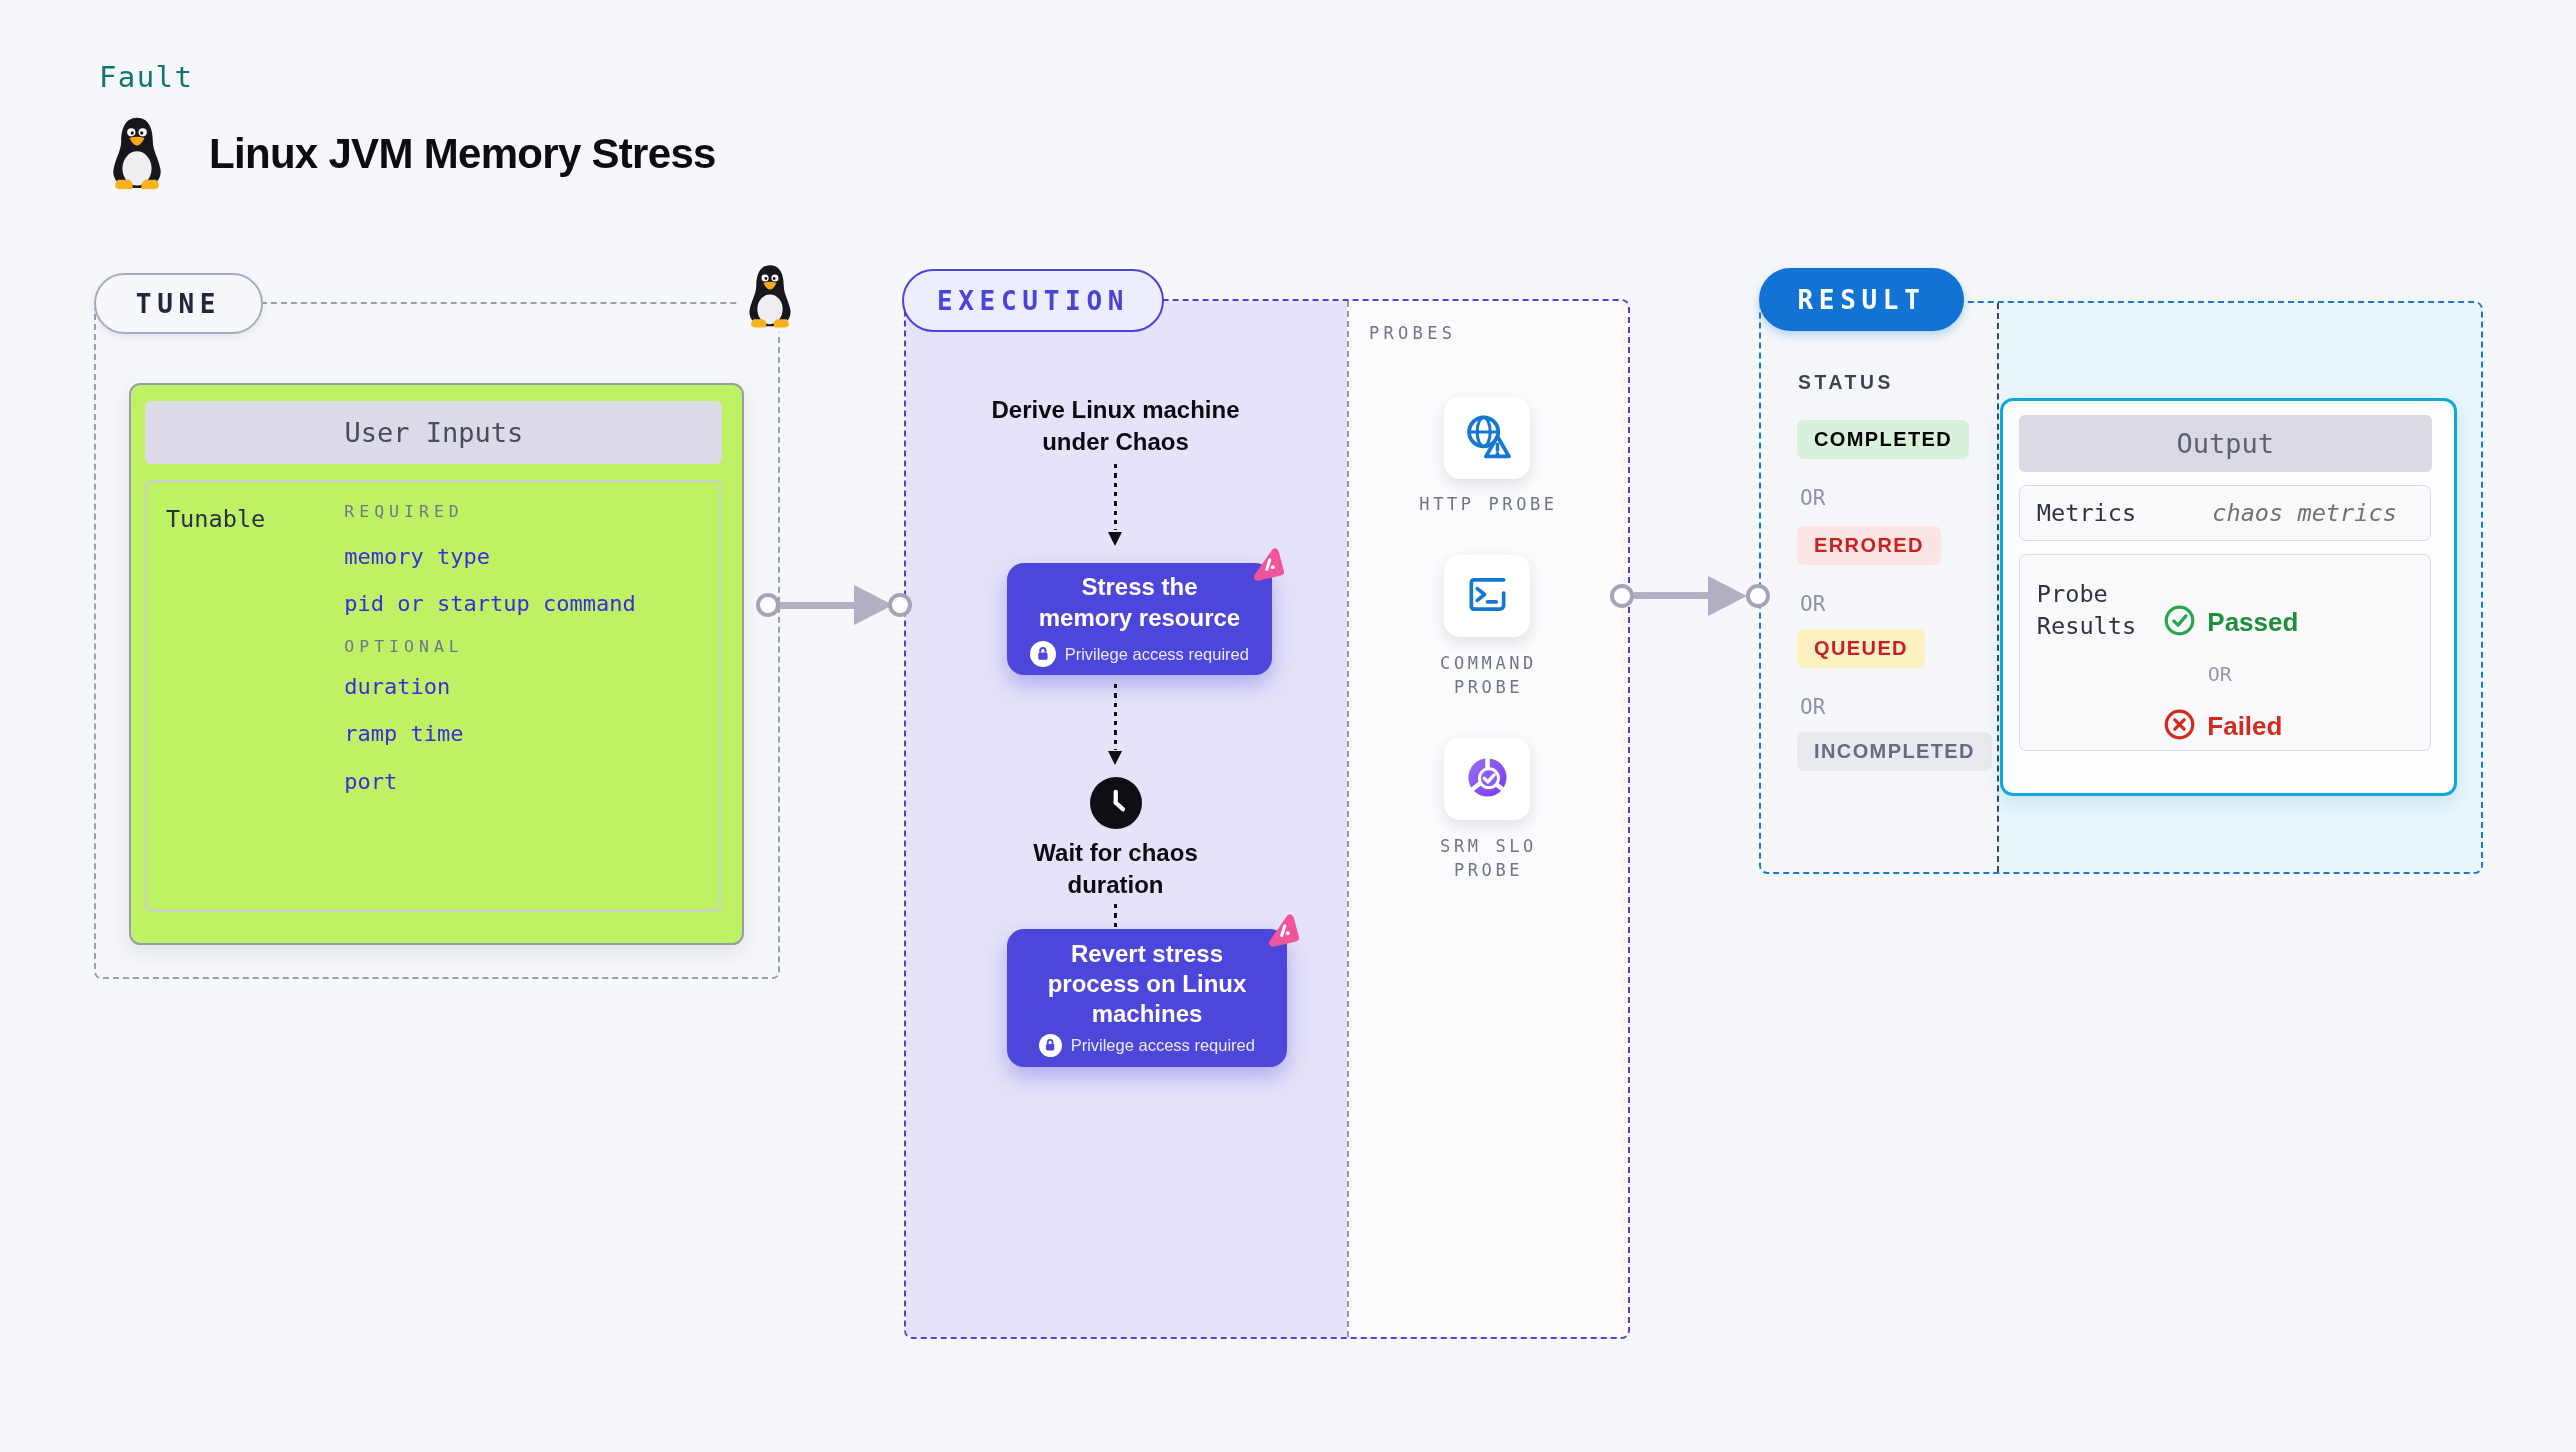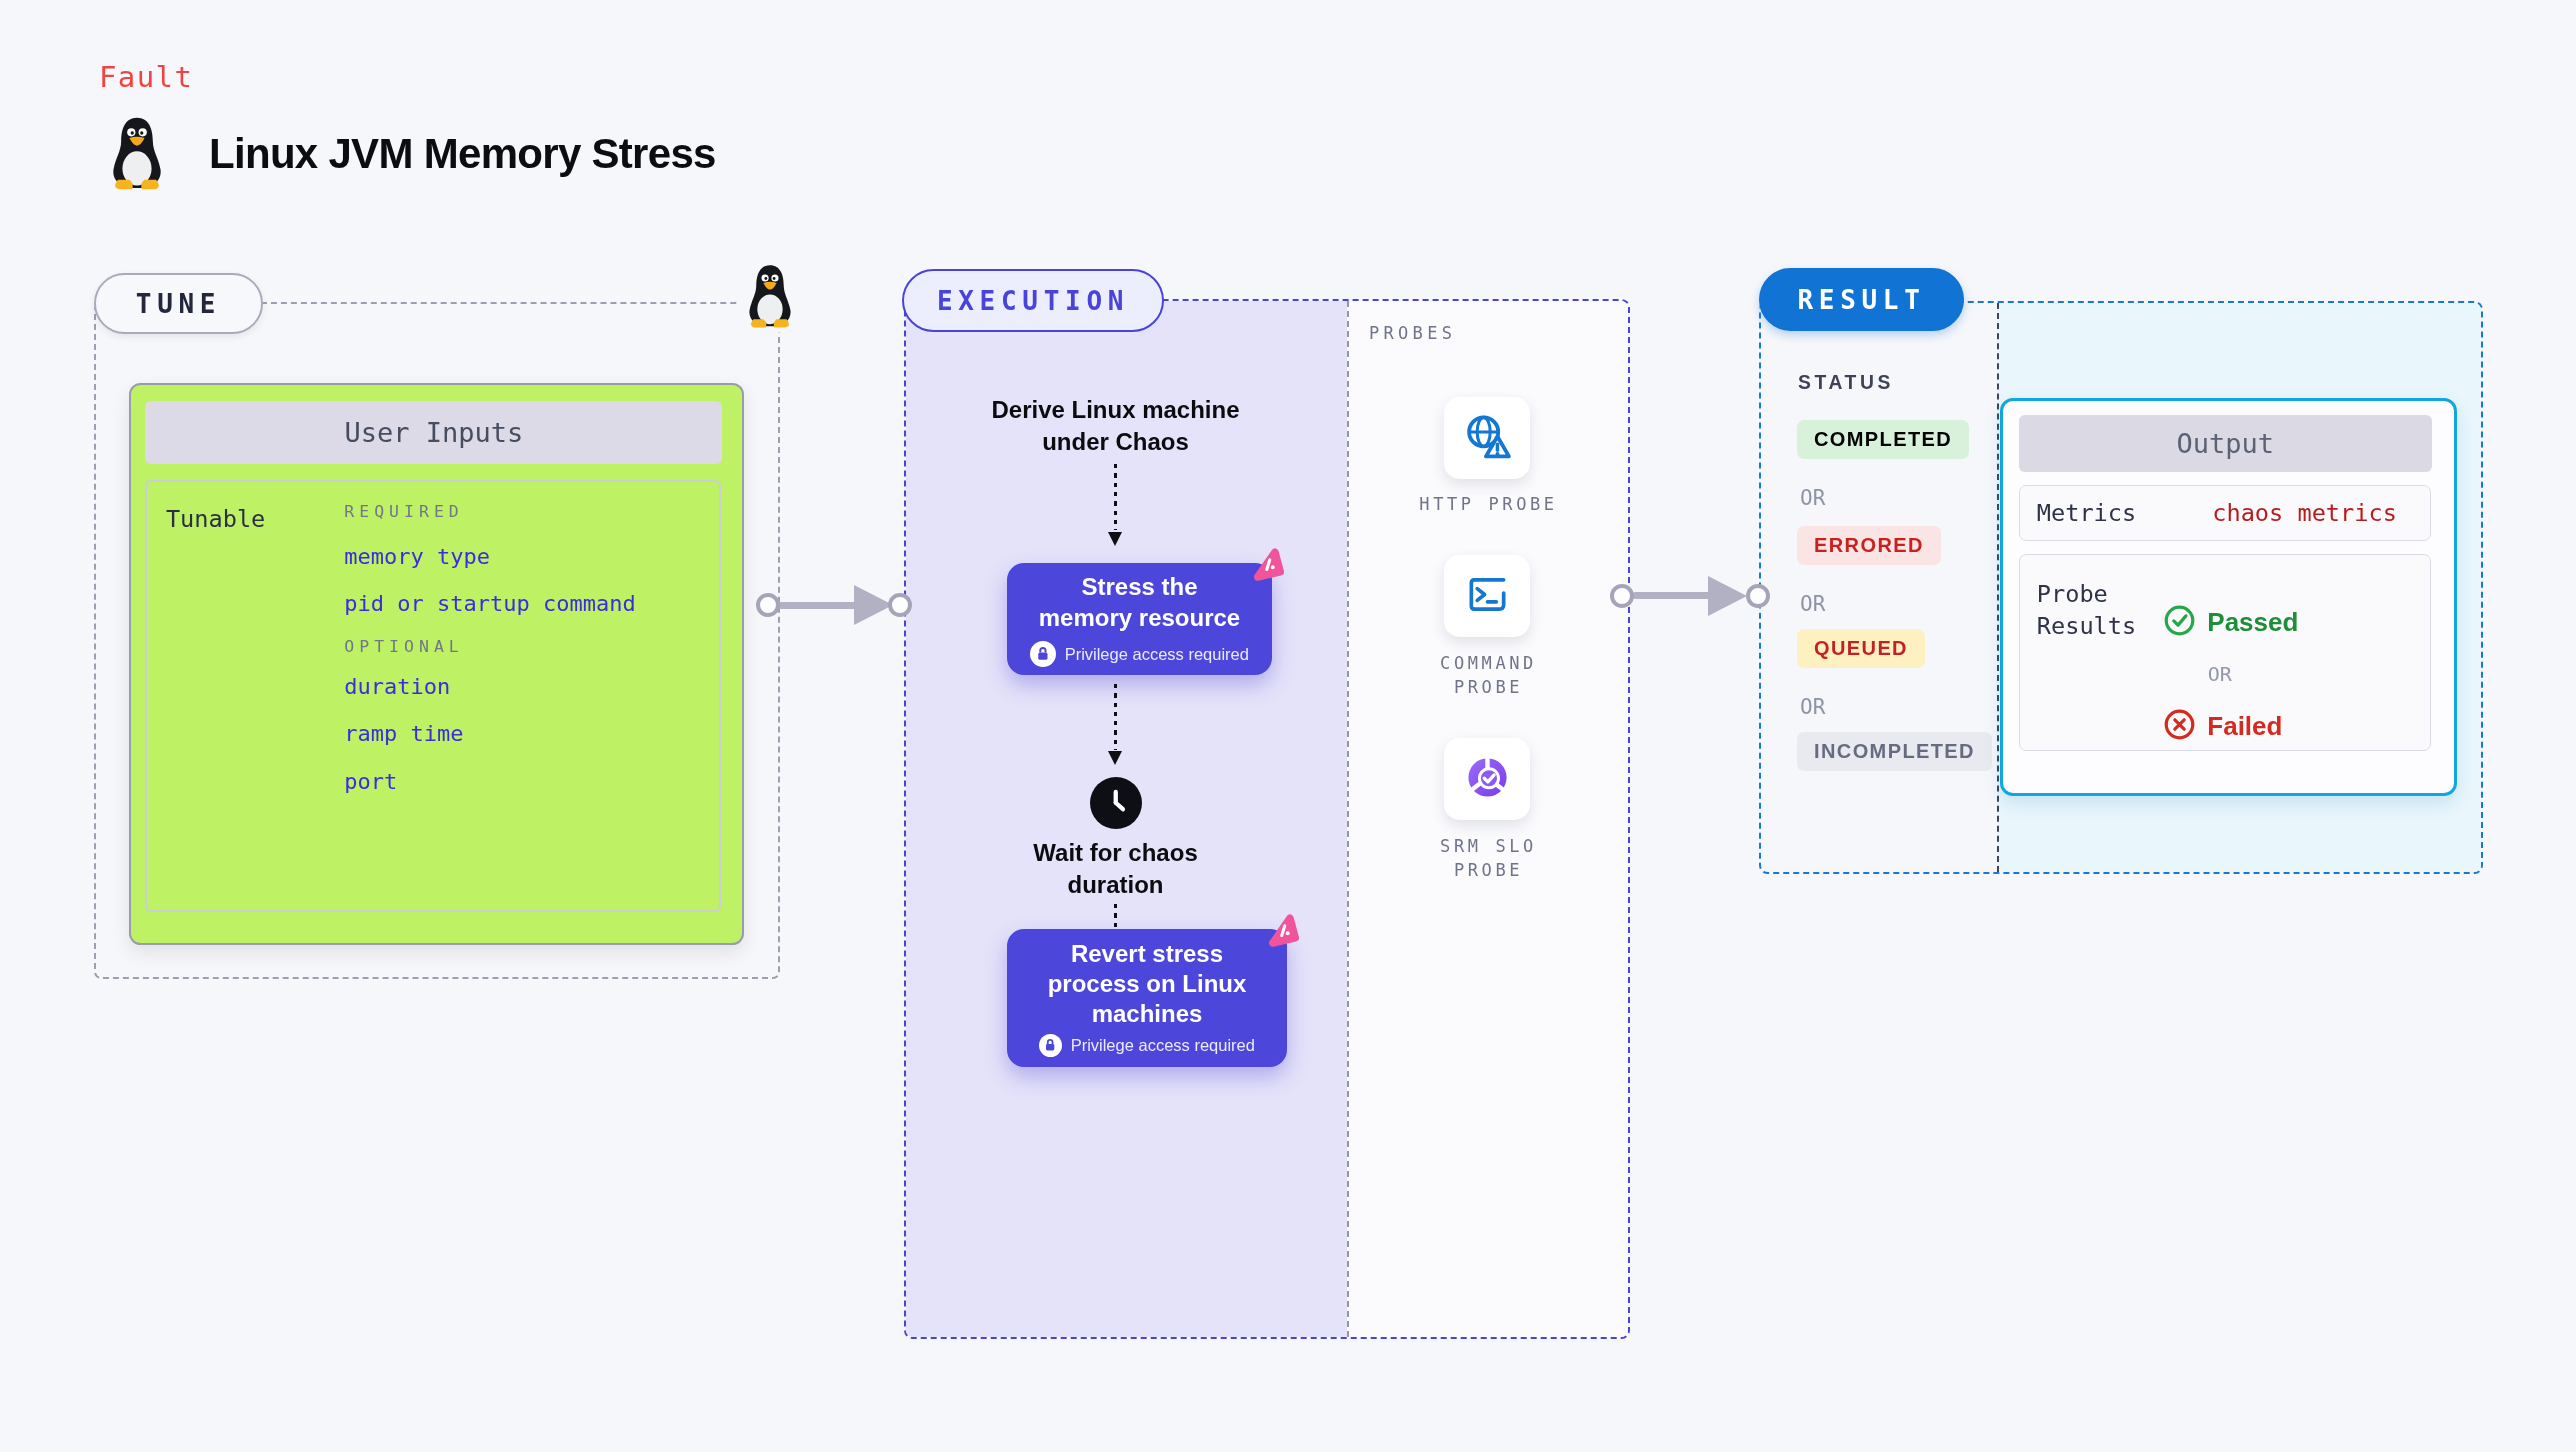--- a/index.html
+++ b/index.html
@@ -6,21 +6,21 @@
   body{
     width:2576px;height:1452px;position:relative;overflow:hidden;
     background:#f6f7fa;
     font-family:"DejaVu Sans Mono","Liberation Mono",monospace;
   }
   .abs{position:absolute;}
   .sans{font-family:"Liberation Sans","DejaVu Sans",sans-serif;}
   .center{display:flex;align-items:center;justify-content:center;}
 
   
-  .kicker{left:99px;top:60px;font-size:29px;letter-spacing:1.4px;color:#ef4444;}
+  .kicker{left:99px;top:60px;font-size:29px;letter-spacing:1.4px;color:#0f766e;}
   .header-row{left:105px;top:112px;display:flex;align-items:center;gap:40px;height:83px;}
   .page-title{font-size:42px;font-weight:bold;color:#0c0d11;letter-spacing:-0.7px;}
 
   
   .pill{border-radius:33px;font-weight:bold;font-size:26px;letter-spacing:5.7px;z-index:4;}
   .pill-tune{left:94px;top:273px;width:165px;height:57px;background:#f7f8fb;border:2.9px solid #a8abbe;color:#23273c;box-shadow:0 2.9px 7.2px rgba(40,44,66,.08);}
   .pill-exec{left:902px;top:269px;width:258px;height:59px;background:#edeefd;border:2.9px solid #4a43d9;color:#4a43d9;}
   .pill-result{left:1759px;top:268px;width:201px;height:59px;background:#1173d4;border:2.9px solid #1173d4;color:#ffffff;box-shadow:0 4.3px 10px rgba(17,115,212,.28);}
 
   
@@ -66,21 +66,21 @@
   .b-completed{background:#d8f1da;color:#000000;}
   .b-errored{background:#fae4e4;color:#c8221f;}
   .b-queued{background:#fdf1c2;color:#c32127;}
   .b-incompleted{background:#e9eaf0;color:#666b80;}
   .or-label{left:39px;font-size:21px;color:#8e93a6;}
   .output-card{left:239px;top:95px;width:451px;height:392px;background:#fdfdff;border:3.6px solid #12a6e0;border-radius:13px;box-shadow:0 7.2px 17px rgba(18,130,190,.15);}
   .out-header{left:15.8px;top:13.6px;width:413px;height:57px;background:#dad9e4;border-radius:5.7px;font-size:27px;color:#5c6175;}
   .out-row{left:15.8px;width:410px;background:#fafafd;border:1.4px solid #d9dbe4;border-radius:7.2px;}
   .metrics-row{top:84px;height:54px;display:flex;align-items:center;}
   .metrics-label{margin-left:17px;font-size:23.6px;color:#2e3346;}
-  .metrics-value{margin-left:76px;font-size:23.6px;color:#b91c1c;cursor:pointer;}
+  .metrics-value{margin-left:76px;font-size:23.6px;color:#737373;cursor:pointer;font-style:italic;}
   .probe-res-row{top:153px;height:195px;}
   .probe-res-label{left:17px;top:23px;font-size:23.6px;line-height:32px;color:#2e3346;}
   .passfail-row{display:flex;align-items:center;gap:11.5px;}
   .passed-text{font-size:26px;font-weight:bold;color:#1f8e3a;font-family:"Liberation Sans","DejaVu Sans",sans-serif;}
   .failed-text{font-size:26px;font-weight:bold;color:#d32b1f;font-family:"Liberation Sans","DejaVu Sans",sans-serif;}
   .pr-or{left:188px;top:107px;font-size:20px;color:#9298a9;}
 </style>
 </head>
 <body>
 

